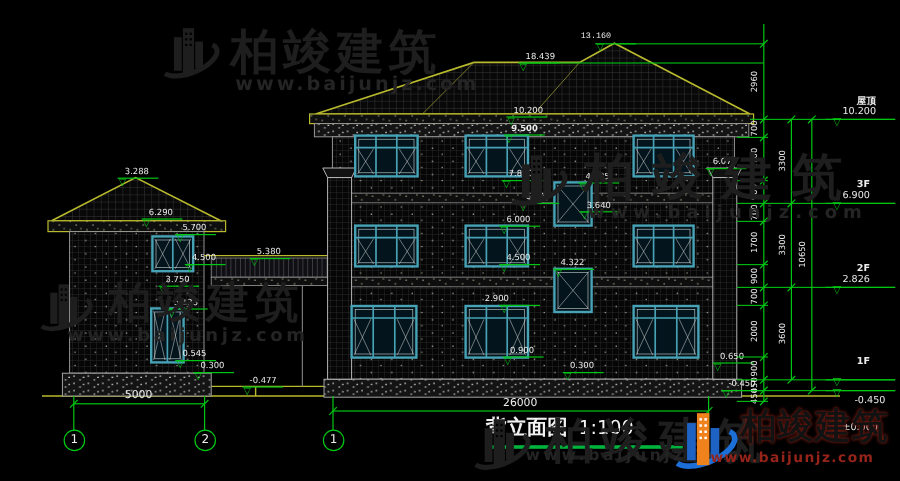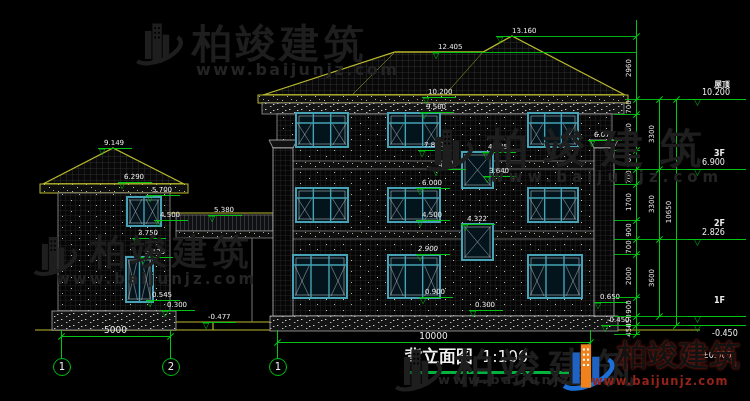--- a/index.html
+++ b/index.html
@@ -183,21 +183,21 @@
       </g>
   </svg>
 
   <div class="ab" style="left:405px;top:345px;">
     <span class="title-name">背立面图</span><span class="title-scale">1:100</span>
     <div class="title-underline"></div>
   </div>
 
 <div class="ab lm-line" style="left: 98px; top: 148px; width: 34px;"></div>
     <div class="ab lm-tri" style="left: 99px; top: 148px;">▽</div>
-    <div class="ab lm-txt" style="left: 104px; top: 139px;">9.149</div>
+    <div class="ab lm-txt" style="left: 104px; top: 139px;">3.288</div>
     <div class="ab lm-line" style="left: 118px; top: 182px; width: 34px;"></div>
     <div class="ab lm-tri" style="left: 119px; top: 182px;">▽</div>
     <div class="ab lm-txt" style="left: 124px; top: 173px;">6.290</div>
     <div class="ab lm-line" style="left: 146px; top: 195px; width: 34px;"></div>
     <div class="ab lm-tri" style="left: 147px; top: 195px;">▽</div>
     <div class="ab lm-txt" style="left: 152px; top: 186px; text-align: center;">5.700</div>
     <div class="ab lm-line" style="left: 154px; top: 220px; width: 34px;"></div>
     <div class="ab lm-tri" style="left: 155px; top: 220px;">▽</div>
     <div class="ab lm-txt" style="left: 160px; top: 211px;">4.500</div>
     <div class="ab lm-line" style="left: 139px; top: 257px; width: 34px;"></div>
@@ -213,30 +213,30 @@
     <div class="ab lm-tri" style="left: 203px; top: 322px;">▽</div>
     <div class="ab lm-txt" style="left: 208px; top: 313px;">-0.477</div>
     <div class="ab lm-line" style="left: 208px; top: 215px; width: 34px;"></div>
     <div class="ab lm-tri" style="left: 209px; top: 215px;">▽</div>
     <div class="ab lm-txt" style="left: 214px; top: 206px;">5.380</div>
     <div class="ab lm-line" style="left: 132px; top: 238px; width: 34px;"></div>
     <div class="ab lm-tri" style="left: 133px; top: 238px;">▽</div>
     <div class="ab lm-txt" style="left: 138px; top: 229px;">3.750</div>
     <div class="ab lm-line" style="left: 496px; top: 36px; width: 34px;"></div>
     <div class="ab lm-tri" style="left: 497px; top: 36px;">▽</div>
-    <div class="ab lm-txt" style="left: 512px; top: 27px;">13.160</div>
+    <div class="ab lm-txt" style="left: 484px; top: 27px; font-family: Liberation Mono, monospace;">13.160</div>
     <div class="ab lm-line" style="left: 432px; top: 52px; width: 34px;"></div>
     <div class="ab lm-tri" style="left: 433px; top: 52px;">▽</div>
-    <div class="ab lm-txt" style="left: 438px; top: 43px;">12.405</div>
+    <div class="ab lm-txt" style="left: 438px; top: 43px;">18.439</div>
     <div class="ab lm-line" style="left: 422px; top: 97px; width: 34px;"></div>
     <div class="ab lm-tri" style="left: 423px; top: 97px;">▽</div>
     <div class="ab lm-txt" style="left: 428px; top: 88px;">10.200</div>
     <div class="ab lm-line" style="left: 420px; top: 112px; width: 34px;"></div>
     <div class="ab lm-tri" style="left: 421px; top: 112px;">▽</div>
-    <div class="ab lm-txt" style="left: 426px; top: 103px;">9.500</div>
+    <div class="ab lm-txt" style="left: 426px; top: 103px; font-weight: bold;">9.500</div>
     <div class="ab lm-line" style="left: 418px; top: 150px; width: 34px;"></div>
     <div class="ab lm-tri" style="left: 419px; top: 150px;">▽</div>
     <div class="ab lm-txt" style="left: 424px; top: 141px;">7.800</div>
     <div class="ab lm-line" style="left: 482px; top: 152px; width: 34px;"></div>
     <div class="ab lm-tri" style="left: 483px; top: 152px;">▽</div>
     <div class="ab lm-txt" style="left: 488px; top: 143px;">4.485</div>
     <div class="ab lm-line" style="left: 432px; top: 169px; width: 34px;"></div>
     <div class="ab lm-tri" style="left: 433px; top: 169px;">▽</div>
     <div class="ab lm-txt" style="left: 438px; top: 160px;">6.900</div>
     <div class="ab lm-line" style="left: 483px; top: 176px; width: 34px;"></div>
@@ -249,21 +249,21 @@
     <div class="ab lm-tri" style="left: 417px; top: 220px;">▽</div>
     <div class="ab lm-txt" style="left: 422px; top: 211px;">4.500</div>
     <div class="ab lm-line" style="left: 461px; top: 224px; width: 34px;"></div>
     <div class="ab lm-tri" style="left: 462px; top: 224px;">▽</div>
     <div class="ab lm-txt" style="left: 467px; top: 215px;">4.322</div>
     <div class="ab lm-line" style="left: 588px; top: 140px; width: 34px;"></div>
     <div class="ab lm-tri" style="left: 589px; top: 140px;">▽</div>
     <div class="ab lm-txt" style="left: 594px; top: 131px;">6.076</div>
     <div class="ab lm-line" style="left: 416px; top: 254px; width: 34px;"></div>
     <div class="ab lm-tri" style="left: 417px; top: 254px;">▽</div>
-    <div class="ab lm-txt" style="left: 418px; top: 245px; font-style: italic;">2.900</div>
+    <div class="ab lm-txt" style="left: 404px; top: 245px;">2.900</div>
     <div class="ab lm-line" style="left: 419px; top: 297px; width: 34px;"></div>
     <div class="ab lm-tri" style="left: 420px; top: 297px;">▽</div>
     <div class="ab lm-txt" style="left: 425px; top: 288px;">0.900</div>
     <div class="ab lm-line" style="left: 469px; top: 310px; width: 34px;"></div>
     <div class="ab lm-tri" style="left: 470px; top: 310px;">▽</div>
     <div class="ab lm-txt" style="left: 475px; top: 301px;">0.300</div>
     <div class="ab lm-line" style="left: 594px; top: 302px; width: 34px;"></div>
     <div class="ab lm-tri" style="left: 595px; top: 302px;">▽</div>
     <div class="ab lm-txt" style="left: 600px; top: 293px;">0.650</div>
     <div class="ab lm-line" style="left: 601px; top: 325px; width: 34px;"></div>
@@ -342,21 +342,21 @@
     <div class="ab" style="left: 614px; top: 334px; width: 26px; height: 1px; background: rgb(0, 197, 19); opacity: 0.9;"></div>
     <div class="ab dim-line" style="left: 61px; top: 336px; width: 109px; height: 1px;"></div>
     <div class="ab slash" style="left: 57px; top: 336px;"></div>
     <div class="ab slash" style="left: 166px; top: 336px;"></div>
     <div class="ab dim-h-label" style="left: 85.5px; top: 325px; width: 60px;">5000</div>
     <div class="ab dim-line" style="left: 61px; top: 330px; width: 1px; height: 29px;"></div>
     <div class="ab dim-line" style="left: 170px; top: 330px; width: 1px; height: 29px;"></div>
     <div class="ab dim-line" style="left: 277px; top: 342px; width: 313px; height: 1px;"></div>
     <div class="ab slash" style="left: 273px; top: 342px;"></div>
     <div class="ab slash" style="left: 586px; top: 342px;"></div>
-    <div class="ab dim-h-label" style="left: 403.5px; top: 331px; width: 60px;">10000</div>
+    <div class="ab dim-h-label" style="left: 403.5px; top: 331px; width: 60px;">26000</div>
     <div class="ab dim-line" style="left: 277px; top: 330px; width: 1px; height: 29px;"></div>
     <div class="ab dim-line" style="left: 590px; top: 330px; width: 1px; height: 29px;"></div>
     <div class="ab bubble" style="left: 53px; top: 358px;">1</div>
     <div class="ab bubble" style="left: 162px; top: 358px;">2</div>
     <div class="ab bubble" style="left: 269px; top: 358px;">1</div>
     <div class="ab wm" style="left: 130px; top: 12px; width: 360px; height: 90px;">
       <svg width="56" height="64" viewBox="0 0 60 64" style="position: absolute; left: 0px; top: 0px;">
         <ellipse cx="30" cy="38" rx="26" ry="12" fill="none" stroke="#1e1e1e" stroke-width="4.5" stroke-dasharray="80 60" stroke-dashoffset="22" transform="rotate(-22 30 38)"></ellipse>
         <rect x="16" y="18" width="7" height="30" fill="#1e1e1e"></rect>
         <rect x="24" y="10" width="10" height="42" fill="#1e1e1e"></rect>

